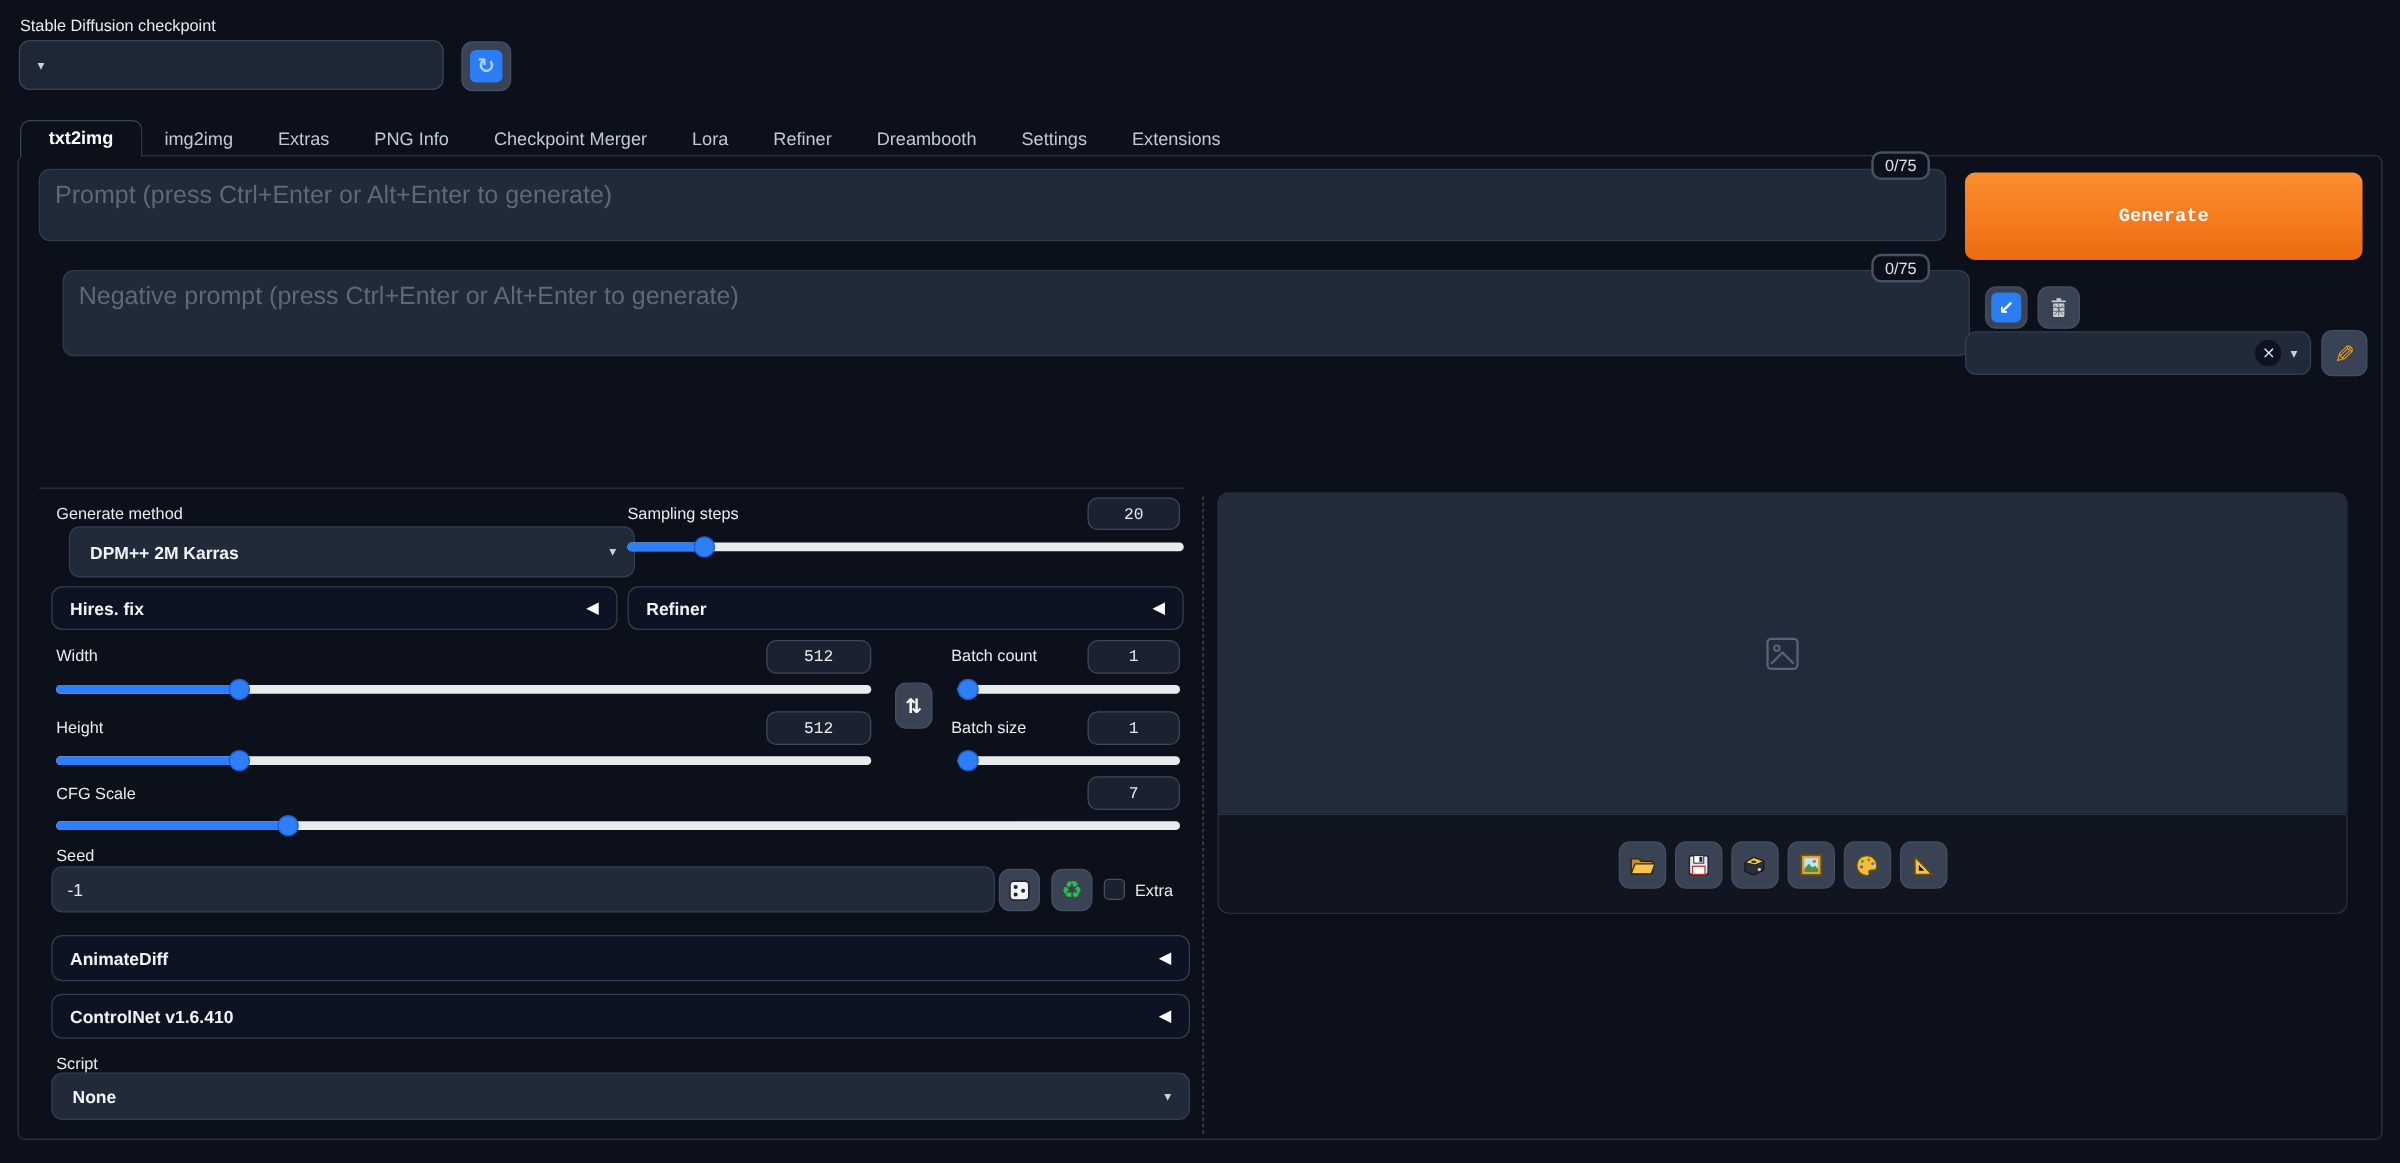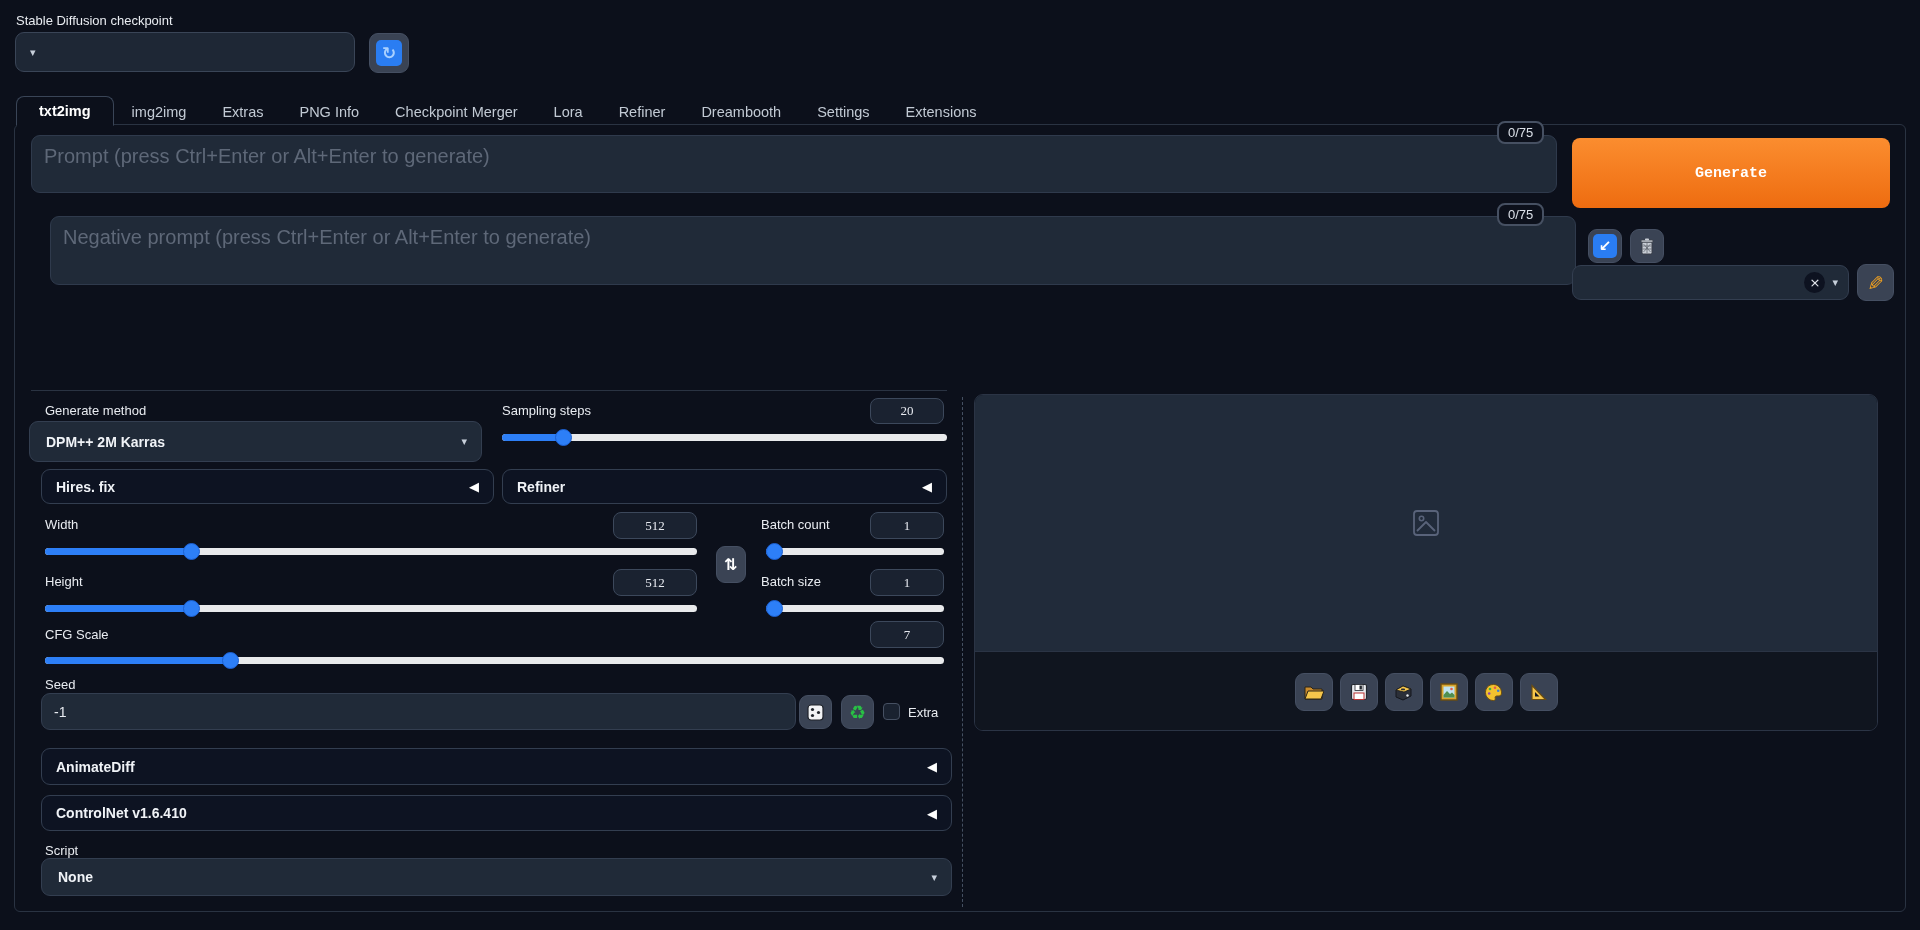--- a/index.html
+++ b/index.html
@@ -81,21 +81,21 @@
   .subtab.sel{
     color:#ffffff;font-weight:bold;background:#0c101b;
     border:1px solid #3a4557;border-bottom:1px solid #0c101b;
     border-radius:8px 8px 0 0;position:relative;z-index:3;padding:8px 24px;
   }
   .underline{border-top:1px solid #2a3342}
   
   .numbox{
     background:#1a2230;border:1px solid #3c485b;border-radius:8px;
     color:#e7eaf0;font-size:13px;text-align:center;box-sizing:border-box;
-    width:100%;height:100%;font-family:Liberation Serif, serif;outline:none;
+    width:100%;height:100%;font-family:Liberation Mono, monospace;outline:none;
   }
   .txtinput{
     background:#202a38;border:1px solid #333e50;border-radius:9px;
     color:#e7eaf0;font-size:14px;box-sizing:border-box;padding:0 12px;
     width:100%;height:100%;font-family:"Liberation Sans",sans-serif;outline:none;
   }
   .slider{height:18px}
   .slider .track{position:absolute;left:0;right:0;top:6px;height:7px;background:#e9eaec;border-radius:4px}
   .slider .fill{position:absolute;left:0;top:6px;height:7px;background:#2d7ff7;border-radius:4px 0 0 4px}
   .slider .thumb{position:absolute;top:1px;width:17px;height:17px;border-radius:50%;background:#2d7ff7;border:1px solid #1c5fd0;box-sizing:border-box}
@@ -172,21 +172,21 @@
     <span class="clear-x ico">×</span>
     <span class="caret ico">▾</span>
   </div>
   <div class="abs sq-btn" style="left:1842px;top:139px;width:37px;height:37px;">
     <span class="ico" style="color:#f0a020;font-size:20px;font-weight:bold;transform:rotate(90deg);">✎</span>
   </div>
 
   <div class="abs underline" style="left:16px;top:265px;width:916px;height:1px;"></div>
 
   <div class="abs lbl" style="left:30px;top:278px;">Generate method</div>
-  <div class="abs dd" style="left:14px;top:296px;width:453px;height:41px;justify-content:space-between;padding-right:14px;">
+  <div class="abs dd" style="left:40px;top:296px;width:453px;height:41px;justify-content:space-between;padding-right:14px;">
     <span class="val">DPM++ 2M Karras</span>
     <span class="caret ico">▾</span>
   </div>
 
   <div class="abs lbl" style="left:487px;top:278px;">Sampling steps</div>
   <div class="abs" style="left:855px;top:273px;width:74px;height:26px;">
     <input class="numbox" value="20" style="">
   </div>
   <div class="abs slider" style="left:487px;top:303px;width:445px;">
     <div class="track"></div>

